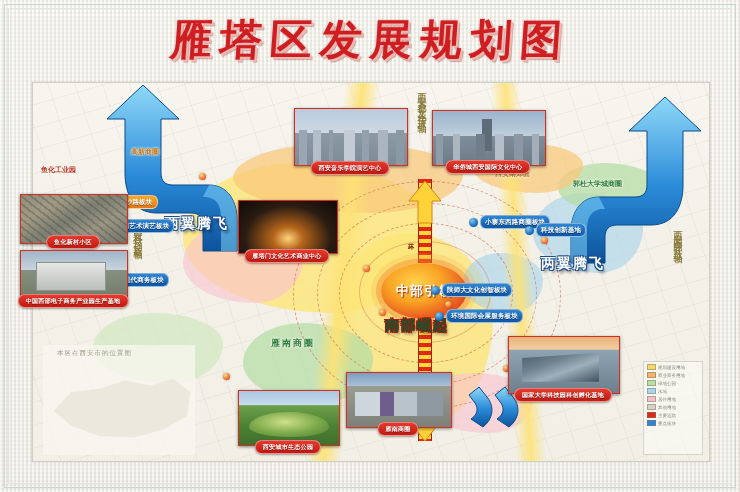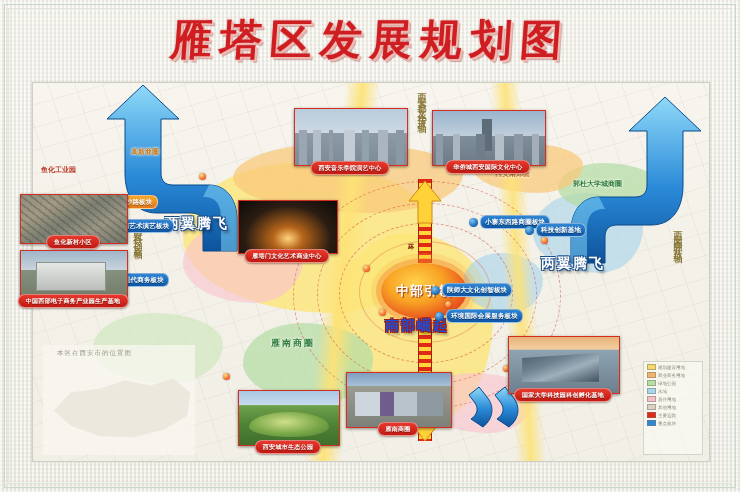--- a/index.html
+++ b/index.html
@@ -211,21 +211,21 @@
     position:absolute;font-family:"Liberation Serif","DejaVu Serif",serif;
     font-size:14px;font-weight:bold;color:#fff;letter-spacing:2px;white-space:nowrap;
     text-shadow:
       1px 1px 0 #1b4e8c,
       -1px -1px 0 #1b4e8c,
       1px -1px 0 #1b4e8c,
       -1px 1px 0 #1b4e8c,
       2px 3px 3px rgba(0,0,0,.45);
   }
   .slogan.red{
-    color:#1d4ed8;
+    color:#14532d;
     text-shadow:
       1px 1px 0 #a31a10,-1px -1px 0 #a31a10,1px -1px 0 #a31a10,-1px 1px 0 #a31a10,
       2px 3px 3px rgba(0,0,0,.45);
   }
 
   
   #inset{
     position:absolute;left:10px;top:262px;width:152px;height:110px;
     background:rgba(248,247,240,.75);
   }

